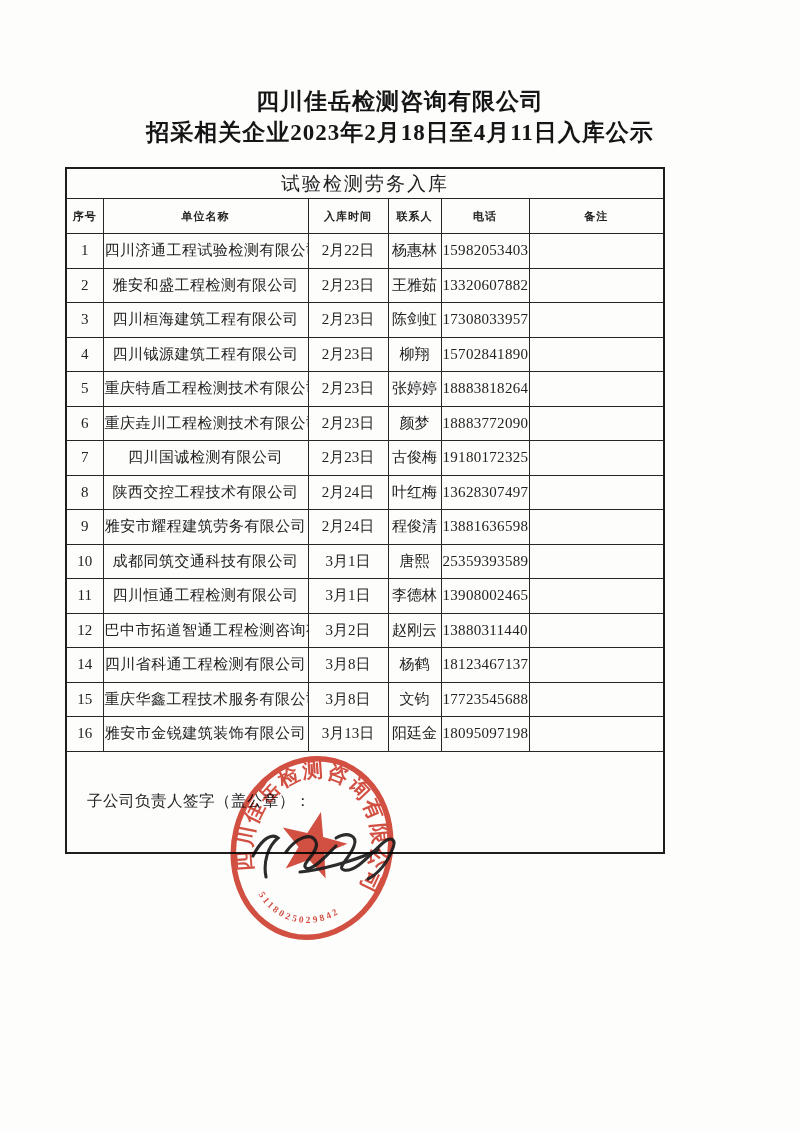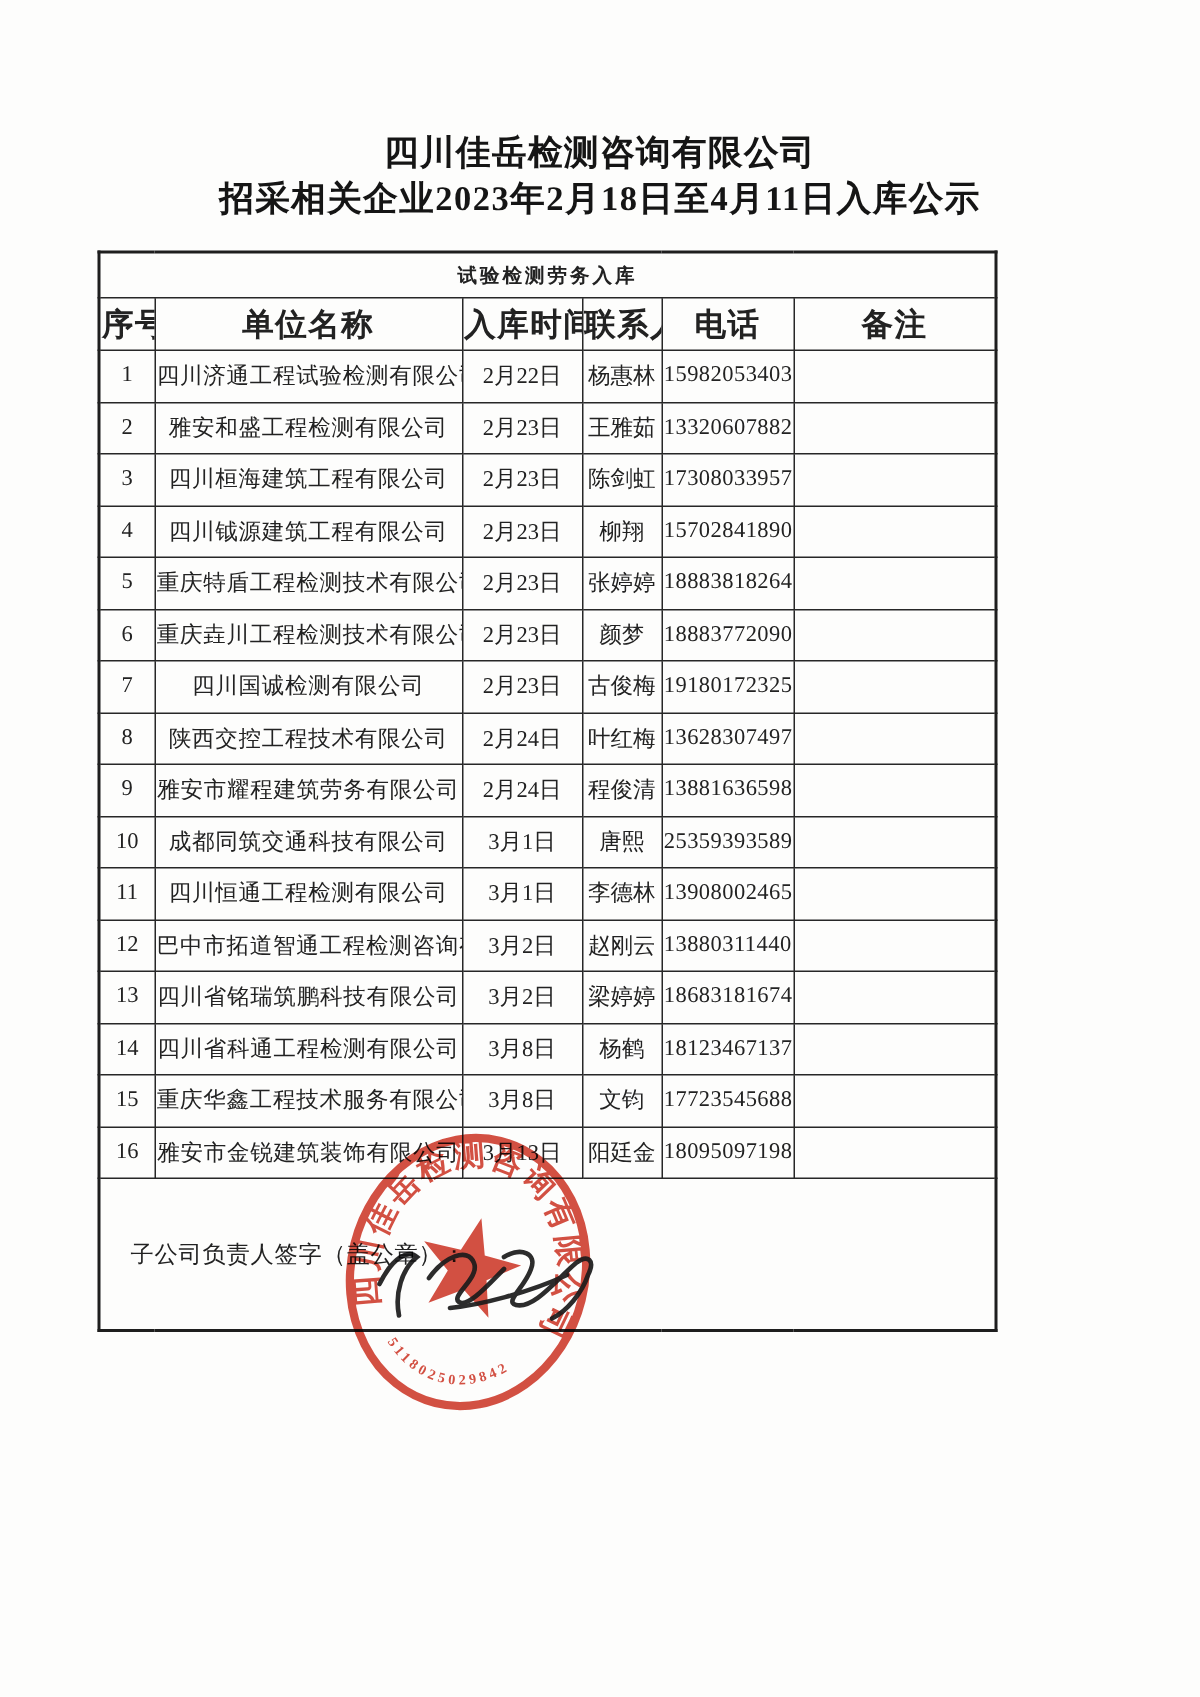--- a/index.html
+++ b/index.html
@@ -19,22 +19,22 @@
     position:absolute;left:65px;top:167px;width:598px;
     border-collapse:collapse;table-layout:fixed;
     border:2.2px solid #1e1e1e;
   }
   table.doc-table td,table.doc-table th{
     border:1.5px solid #272727;
     text-align:center;vertical-align:middle;
     overflow:hidden;white-space:nowrap;
     color:#222;
   }
-  tr.section-row td{height:27px;font-size:13px;font-weight:bold;letter-spacing:2px;}
-  tr.header-row th{height:32px;font-size:21px;font-weight:bold;letter-spacing:1px;}
+  tr.section-row td{height:27px;font-size:19px;font-weight:normal;letter-spacing:2px;}
+  tr.header-row th{height:32px;font-size:11px;font-weight:bold;letter-spacing:1px;}
   tbody tr td{height:31.5px;font-size:15px;}
   tbody tr td.c-company{letter-spacing:.5px;}
   tbody tr td.c-phone{letter-spacing:.3px;}
   tr.sign-row td{
     height:98px;text-align:left;vertical-align:middle;
     font-size:15.5px;padding-left:20px;letter-spacing:.5px;white-space:nowrap;
   }
   .overlay{
     position:absolute;left:0;top:0;width:800px;height:1131px;
     pointer-events:none;mix-blend-mode:multiply;
@@ -174,28 +174,20 @@
 
       <tr>
         <td class="c-no">12</td>
         <td class="c-company">巴中市拓道智通工程检测咨询有限公司</td>
         <td class="c-date">3月2日</td>
         <td class="c-contact">赵刚云</td>
         <td class="c-phone">13880311440</td>
         <td class="c-note"></td>
       </tr>
 
-      <tr>
-        <td class="c-no">13</td>
-        <td class="c-company">四川省铭瑞筑鹏科技有限公司</td>
-        <td class="c-date">3月2日</td>
-        <td class="c-contact">梁婷婷</td>
-        <td class="c-phone">18683181674</td>
-        <td class="c-note"></td>
-      </tr>
 
       <tr>
         <td class="c-no">14</td>
         <td class="c-company">四川省科通工程检测有限公司</td>
         <td class="c-date">3月8日</td>
         <td class="c-contact">杨鹤</td>
         <td class="c-phone">18123467137</td>
         <td class="c-note"></td>
       </tr>
 

